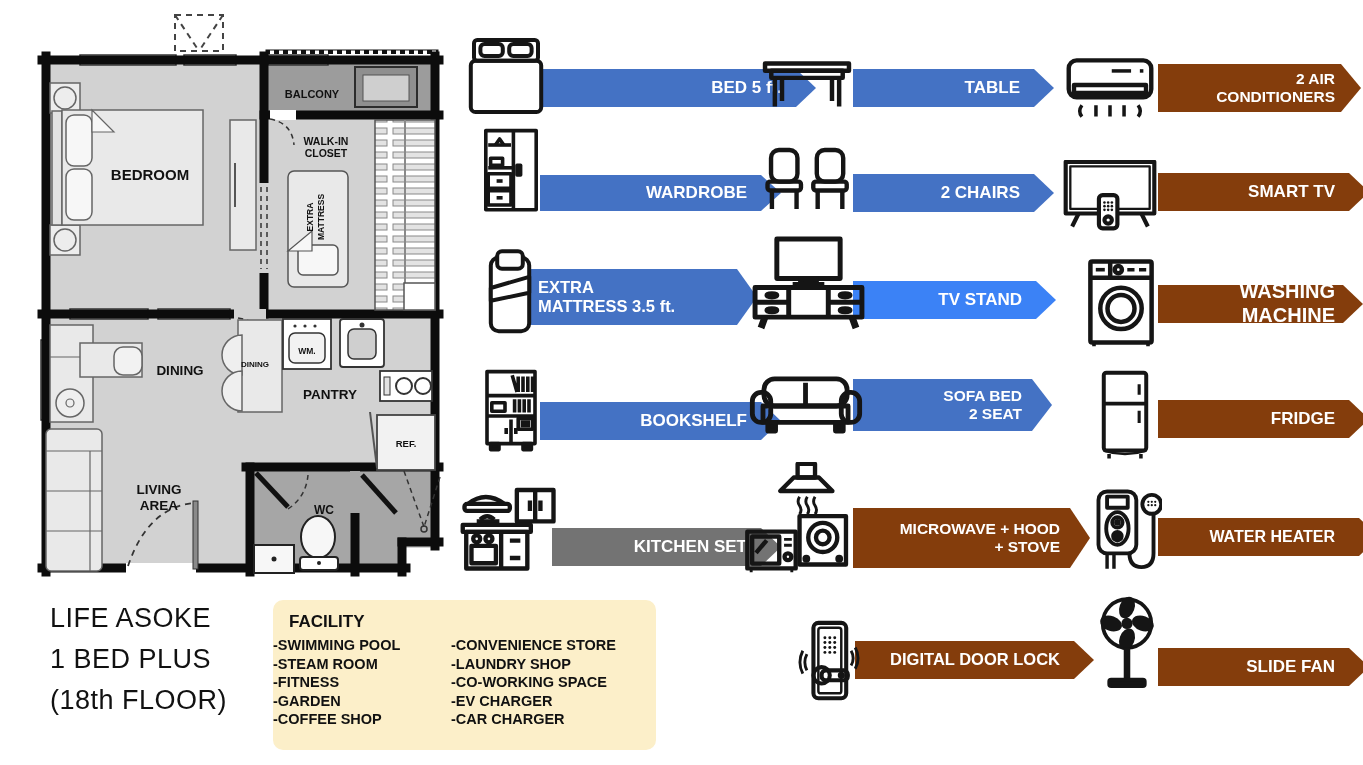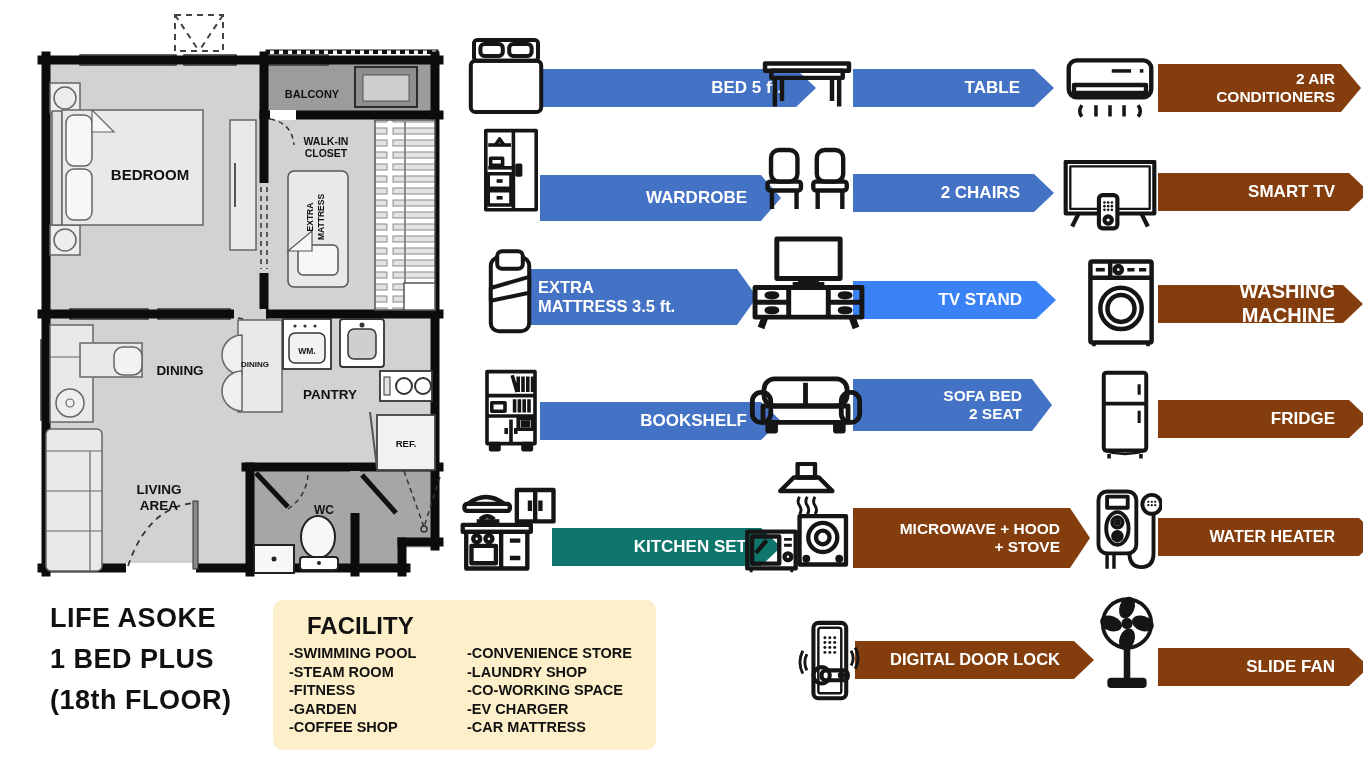--- a/index.html
+++ b/index.html
@@ -8,25 +8,25 @@
   .abs{position:absolute;}
   .icon{position:absolute;z-index:2;}
   .icon svg{width:100%;height:100%;display:block;}
   .arrow{position:absolute;z-index:1;display:flex;flex-direction:column;justify-content:center;
          color:#fff;font-weight:bold;text-align:right;
          clip-path:polygon(0 0,calc(100% - 20px) 0,100% 50%,calc(100% - 20px) 100%,0 100%);}
   .arrow span{display:block;line-height:1.18;}
   .single{font-size:17px;padding-right:34px;}
   .double{font-size:15.5px;padding-right:30px;}
   .leftal{text-align:left;padding-left:10px;padding-right:0;font-size:16.5px;}
-  .prop-lines{position:absolute;left:50px;top:598px;font-size:27px;font-weight:bold;color:#111;
+  .prop-lines{position:absolute;left:50px;top:598px;font-size:27px;font-weight:normal;color:#111;
               line-height:41px;letter-spacing:.5px;}
   .facility-box{position:absolute;left:273px;top:600px;width:383px;height:150px;border-radius:10px;}
-  .facility-title{font-size:24px;font-weight:bold;color:#111;padding:12px 0 4px 16px;margin-left:18px;}
-  .facility-cols{display:flex;padding-left:16px;}
+  .facility-title{font-size:17px;font-weight:bold;color:#111;padding:12px 0 4px 16px;}
+  .facility-cols{display:flex;}
   .fcol{font-size:14.5px;font-weight:bold;color:#111;line-height:18.5px;}
   .fcol1{width:178px;}
   svg text{font-family:"Liberation Sans",sans-serif;font-weight:bold;fill:#111;}
 </style>
 </head>
 <body>
 
 <div id="canvas">
 
   <svg class="abs" style="left:30px;top:5px;" width="420" height="585" viewBox="0 0 420 585">
@@ -194,21 +194,21 @@
         <div>-STEAM ROOM</div>
         <div>-FITNESS</div>
         <div>-GARDEN</div>
         <div>-COFFEE SHOP</div>
       </div>
       <div class="fcol">
         <div>-CONVENIENCE STORE</div>
         <div>-LAUNDRY SHOP</div>
         <div>-CO-WORKING SPACE</div>
         <div>-EV CHARGER</div>
-        <div>-CAR MATTRESS</div>
+        <div>-CAR CHARGER</div>
       </div>
     </div>
   </div>
 
   <div class="icon" style="left:466px;top:36px;width:80px;height:80px;">
     <svg viewBox="0 0 100 100" fill="none" stroke="#151515" stroke-width="5" stroke-linejoin="round">
       <rect x="10" y="5" width="80" height="26" rx="4"></rect>
       <rect x="18" y="10" width="28" height="15" rx="5"></rect>
       <rect x="54" y="10" width="28" height="15" rx="5"></rect>
       <rect x="6" y="31" width="88" height="64" rx="6"></rect>
@@ -226,21 +226,21 @@
         <path d="M24,30 L31,20 L38,30"></path>
       <path d="M12,68 H54"></path>
         <rect x="16" y="52" width="20" height="12"></rect>
       <rect x="12" y="78" width="38" height="24"></rect>
         <path d="M26,90 H36"></path>
       <rect x="12" y="106" width="38" height="24"></rect>
         <path d="M26,118 H36"></path>
       <rect x="60" y="64" width="6" height="16" fill="#151515"></rect>
     </svg>
   </div>
-  <div class="arrow arrow-blue single" style="left: 540px; top: 175px; width: 207px; height: 46px; background: rgb(68, 114, 196);">
+  <div class="arrow arrow-blue single" style="left: 540px; top: 175px; width: 207px; height: 36px; background: rgb(68, 114, 196);">
     <span>WARDROBE</span>
   </div>
 
   <div class="icon" style="left:486px;top:248px;width:48px;height:88px;">
     <svg viewBox="0 0 60 110" fill="none" stroke="#151515" stroke-width="5" stroke-linejoin="round">
       <rect x="6" y="12" width="48" height="92" rx="10"></rect>
       <rect x="14" y="4" width="32" height="22" rx="6" fill="#fff"></rect>
       <path d="M6,50 L54,36 L54,56 L6,66 Z" fill="#fff"></path>
     </svg>
   </div>
@@ -277,21 +277,21 @@
         <path d="M18,52 H44"></path>
       <rect x="2" y="56" width="78" height="8"></rect>
       <rect x="6" y="64" width="70" height="42"></rect>
       <path d="M46,64 V106"></path>
       <circle cx="18" cy="72" r="4"></circle>
         <circle cx="32" cy="72" r="4"></circle>
       <rect x="12" y="80" width="28" height="20"></rect>
       <path d="M56,74 H68 M56,94 H68"></path>
     </svg>
   </div>
-  <div class="arrow arrow-blue single" style="left: 552px; top: 528px; width: 195px; height: 38px; background: #0f766e;">
+  <div class="arrow arrow-blue single" style="left: 552px; top: 528px; width: 195px; height: 38px; background: #737373;">
     <span>KITCHEN SET</span>
   </div>
 
   <div class="icon" style="left:762px;top:60px;width:90px;height:50px;">
     <svg viewBox="0 0 100 56" fill="none" stroke="#151515" stroke-width="5" stroke-linejoin="round">
       <rect x="3" y="4" width="94" height="8"></rect>
       <rect x="10" y="12" width="80" height="8"></rect>
       <path d="M14,20 V52 M22,20 V46 M86,20 V52 M78,20 V46"></path>
     </svg>
   </div>

